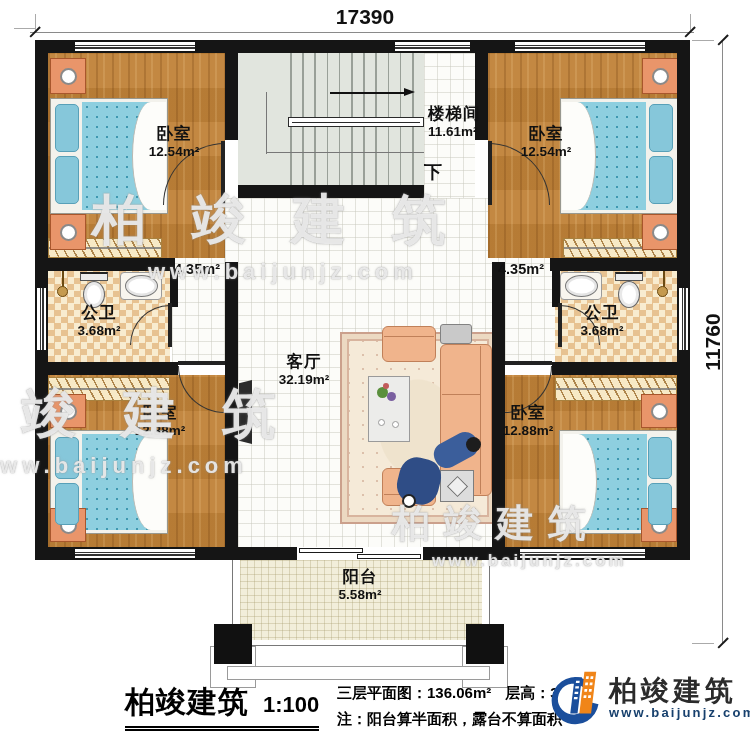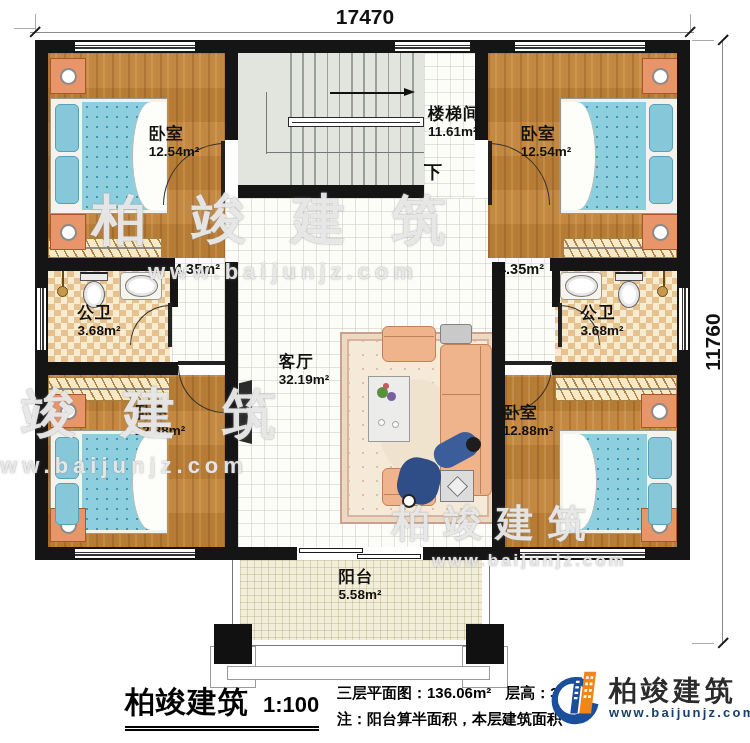--- a/index.html
+++ b/index.html
@@ -73,21 +73,21 @@
   .guide{position:absolute;z-index:7;background:#777;}
   .arrline{position:absolute;z-index:7;background:#111;}
   .arrhead{position:absolute;z-index:7;width:0;height:0;border-left:11px solid #111;
     border-top:4.5px solid transparent;border-bottom:4.5px solid transparent;}
   
   .railbox{position:absolute;z-index:6;border:1.5px solid #787878;}
   .thinbox{position:absolute;z-index:2;border:1px solid #9a9a9a;background:#fff;}
   .column{position:absolute;z-index:7;background:#111;}
   .slidepanel{position:absolute;z-index:37;background:#fff;border:1.3px solid #1a1a1a;}
   
-  .lbl{position:absolute;z-index:40;color:#111;font-weight:700;line-height:1.2;white-space:nowrap;transform:translateX(-50%);}
+  .lbl{position:absolute;z-index:40;color:#111;font-weight:700;text-align:center;line-height:1.2;white-space:nowrap;transform:translateX(-50%);}
   .lbl .nm{font-size:16.5px;letter-spacing:1px;}
   .lbl .ar{font-size:13.5px;}
   .lbl-left{transform:none;text-align:left;}
   
   .wm{position:absolute;z-index:55;color:rgba(255,255,255,.78);pointer-events:none;font-weight:700;
     text-shadow:0 0 1px rgba(130,130,130,.85), 0 0 3px rgba(160,160,160,.4);white-space:nowrap;}
   .wm .wl1{font-size:54px;letter-spacing:46px;}
   .wm .wl2{font-size:22px;letter-spacing:5px;margin-top:2px;}
   .wm-sm .wl1{font-size:38px;letter-spacing:14px;}
   .wm-sm .wl2{font-size:17px;letter-spacing:3px;}
@@ -326,21 +326,21 @@
   </div>
   <div class="wm" style="left:-78px;top:378px;">
     <div class="wl1">柏竣建筑</div>
     <div class="wl2" style="margin-left:56px;">www.baijunjz.com</div>
   </div>
   <div class="wm wm-sm" style="left:392px;top:498px;">
     <div class="wl1">柏竣建筑</div>
     <div class="wl2" style="margin-left:40px;">www.baijunjz.com</div>
   </div>
 
-  <div class="dimlabel" style="left:300px;top:5px;width:130px;text-align:center;">17470</div>
+  <div class="dimlabel" style="left:300px;top:5px;width:130px;text-align:center;">17390</div>
   <div class="dimline" style="left:30px;top:32px;width:664px;height:1.3px;"></div>
   <div class="dimtick" style="left:28px;top:31px;"></div>
   <div class="dimtick" style="left:683px;top:31px;"></div>
   <div class="dimext" style="left:35px;top:14px;width:1px;height:18px;"></div>
   <div class="dimext" style="left:690px;top:14px;width:1px;height:18px;"></div>
   <div class="dimext" style="left:14px;top:28px;width:22px;height:1px;"></div>
 
   <div class="dimlabel" style="left:668px;top:330px;width:90px;text-align:center;transform:rotate(-90deg);">11760</div>
   <div class="dimline" style="left:722px;top:40px;width:1.3px;height:604px;"></div>
   <div class="dimtick" style="left:716px;top:39px;"></div>
@@ -349,21 +349,21 @@
   <div class="dimext" style="left:692px;top:643px;width:22px;height:1px;"></div>
 
   <div class="ftitle">
     <span class="t">柏竣建筑</span>
     <span class="s">1:100</span>
   </div>
   <div class="finfo">
     <div class="l1">
       <span>三层平面图：136.06m²</span><span class="gapsp"></span><span>层高：3</span>
     </div>
-    <div class="l2">注：阳台算半面积，本层建筑面积</div>
+    <div class="l2">注：阳台算半面积，露台不算面积</div>
   </div>
   <div class="logo">
     <svg width="58" height="60" viewBox="0 0 64 66">
       <path d="M50 16 A26 26 0 1 0 59 40 L48 37 A17 17 0 1 1 43 22 Z" fill="#1b4f9c"></path>
       <g transform="skewX(-7)">
         <rect x="34" y="10" width="8" height="40" fill="#1b4f9c"></rect>
         <rect x="44" y="4" width="13" height="46" fill="#f08519"></rect>
         <rect x="46.5" y="9" width="3" height="3" fill="#fff"></rect>
           <rect x="51.5" y="9" width="3" height="3" fill="#fff"></rect>
         <rect x="46.5" y="16" width="3" height="3" fill="#fff"></rect>

